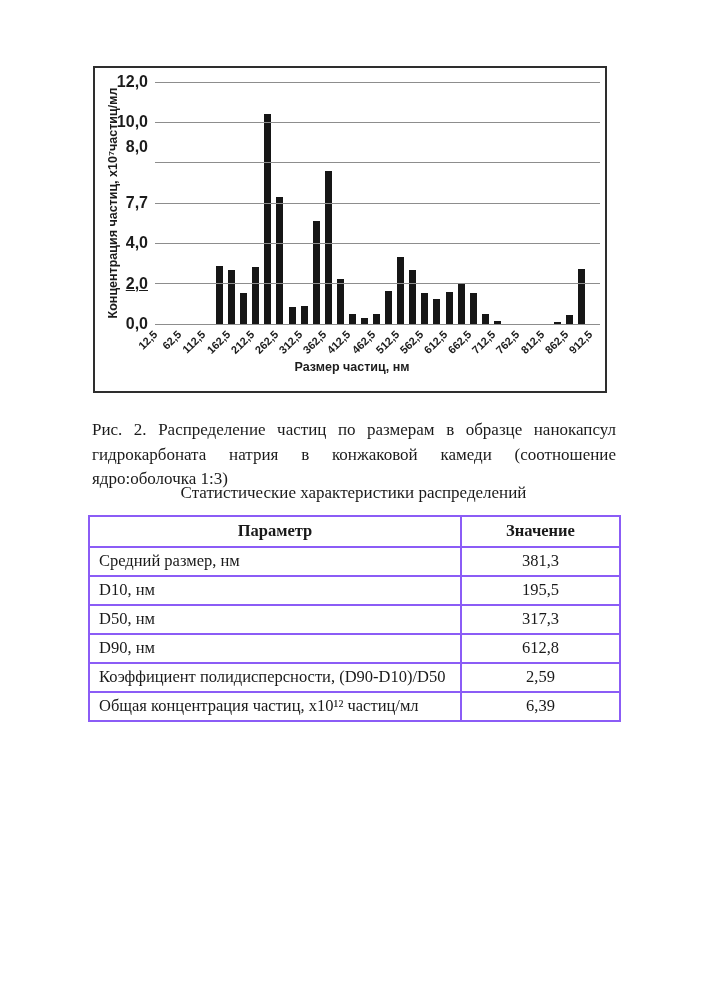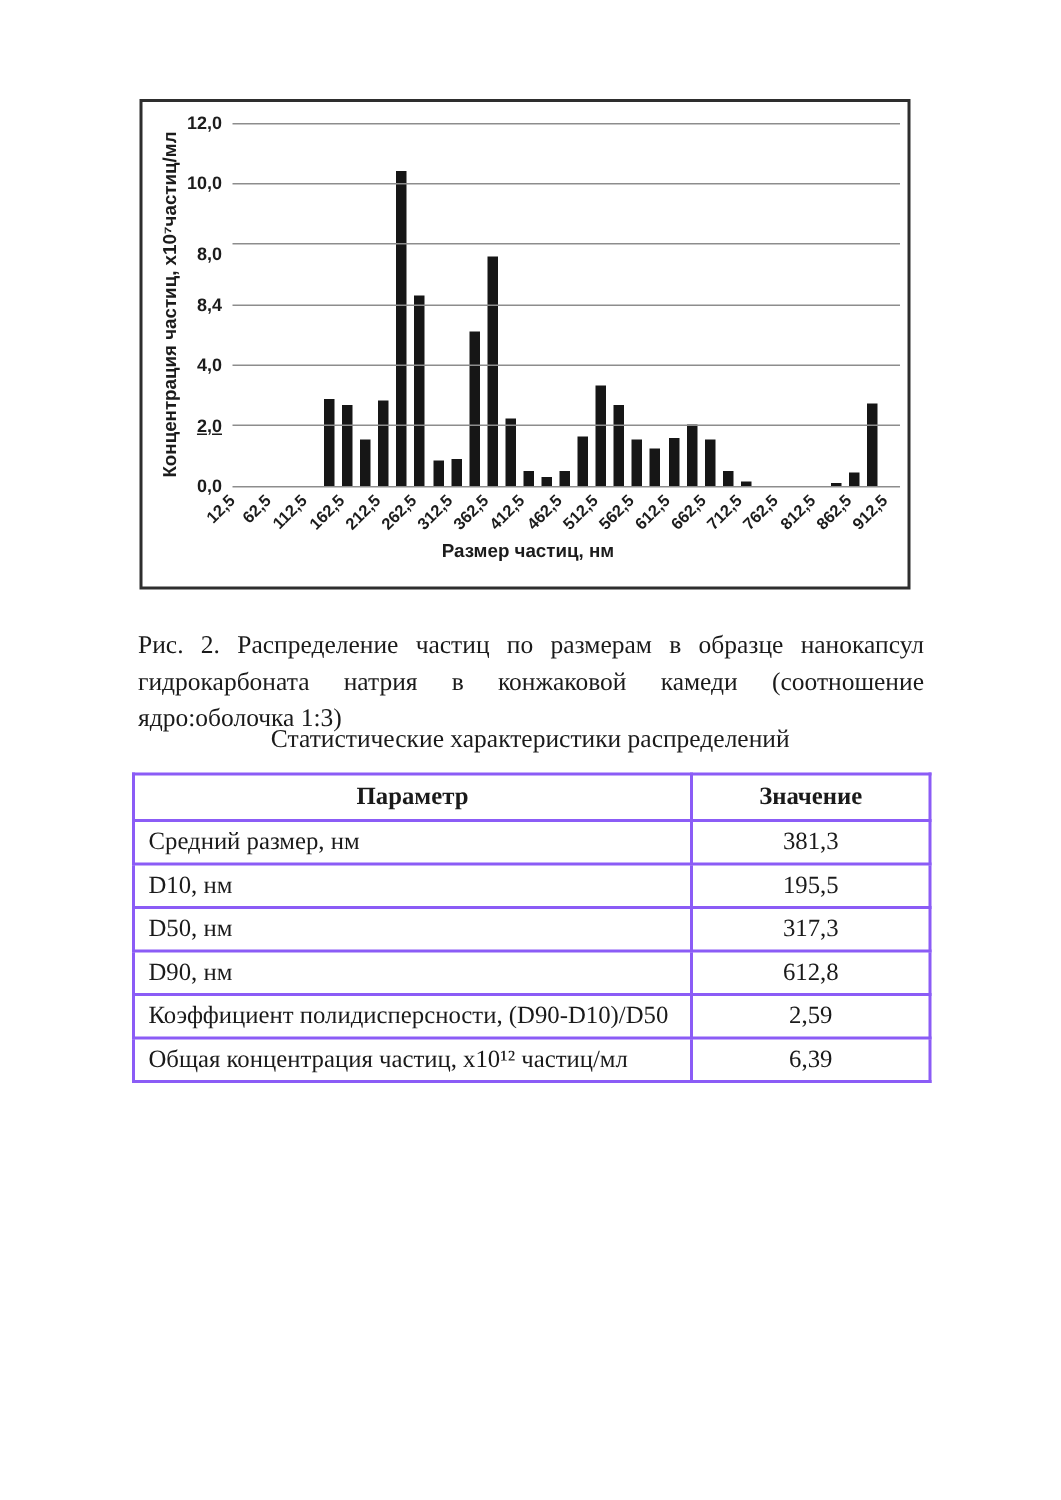--- a/index.html
+++ b/index.html
@@ -8,21 +8,21 @@
 
   
   .figure{position:absolute;left:93px;top:66px;width:510px;height:323px;border:2px solid #2e2e2e;background:#fff;}
   .chart-text{font-family:"Liberation Sans","DejaVu Sans",sans-serif;font-weight:bold;color:#1c1c1c;}
   .y-title{position:absolute;left:-121px;top:127px;width:280px;height:16px;transform:rotate(-90deg);
            transform-origin:50% 50%;text-align:center;font-size:12.5px;letter-spacing:0;}
   .x-title{position:absolute;left:167px;top:292px;width:180px;text-align:center;font-size:12.5px;}
   .plot{position:absolute;left:60px;top:14px;width:445px;height:242px;}
   .gridline{position:absolute;left:0;width:100%;height:0;border-top:1px solid #8d8d8d;}
   .ytick{position:absolute;left:0;top:14px;width:53px;height:242px;}
-  .ytick .lbl{position:absolute;right:0;width:53px;text-align:right;font-size:12px;line-height:16px;}
+  .ytick .lbl{position:absolute;right:0;width:53px;text-align:right;font-size:16px;line-height:16px;}
   .bar-rail{position:absolute;left:-14px;top:0;width:447px;height:242px;}
   .bar{position:absolute;bottom:0;width:7px;background:#161616;}
   .xlabel-rail{position:absolute;left:-14px;top:242px;width:447px;height:50px;}
   .xlabel{position:absolute;top:4px;width:46px;text-align:right;font-size:11px;line-height:12px;
           transform:rotate(-45deg);transform-origin:100% 0;white-space:nowrap;}
 
   
   .caption{position:absolute;left:92px;top:401px;width:524px;font-size:17px;line-height:24.5px;
            text-align:justify;}
 
@@ -40,22 +40,22 @@
 <body>
 
 <div class="page">
 
   <div class="figure">
     <div class="y-title chart-text">Концентрация частиц, х10⁷частиц/мл</div>
     <div class="ytick" id="yticks">
         <div class="lbl chart-text" style="top: 234px;">0,0</div>
         <div class="lbl chart-text" style="top: 193.667px; text-decoration: underline;">2,0</div>
         <div class="lbl chart-text" style="top: 153.333px;">4,0</div>
-        <div class="lbl chart-text" style="top: 113px;">8,4</div>
-        <div class="lbl chart-text" style="top: 79px;">8,0</div>
+        <div class="lbl chart-text" style="top: 113px;">7,7</div>
+        <div class="lbl chart-text" style="top: 57px;">8,0</div>
         <div class="lbl chart-text" style="top: 32.3333px;">10,0</div>
         <div class="lbl chart-text" style="top: -8px;">12,0</div>
       </div>
     <div class="plot" id="plot">
       <div class="bar-rail" id="bars">
           <div class="bar" style="left: 75.027px; height: 58.4833px; background: rgb(22, 22, 22);"></div>
           <div class="bar" style="left: 87.1081px; height: 54.45px; background: rgb(22, 22, 22);"></div>
           <div class="bar" style="left: 99.1892px; height: 31.2583px; background: rgb(22, 22, 22);"></div>
           <div class="bar" style="left: 111.27px; height: 57.475px; background: rgb(22, 22, 22);"></div>
           <div class="bar" style="left: 123.351px; height: 209.733px; background: rgb(22, 22, 22);"></div>

